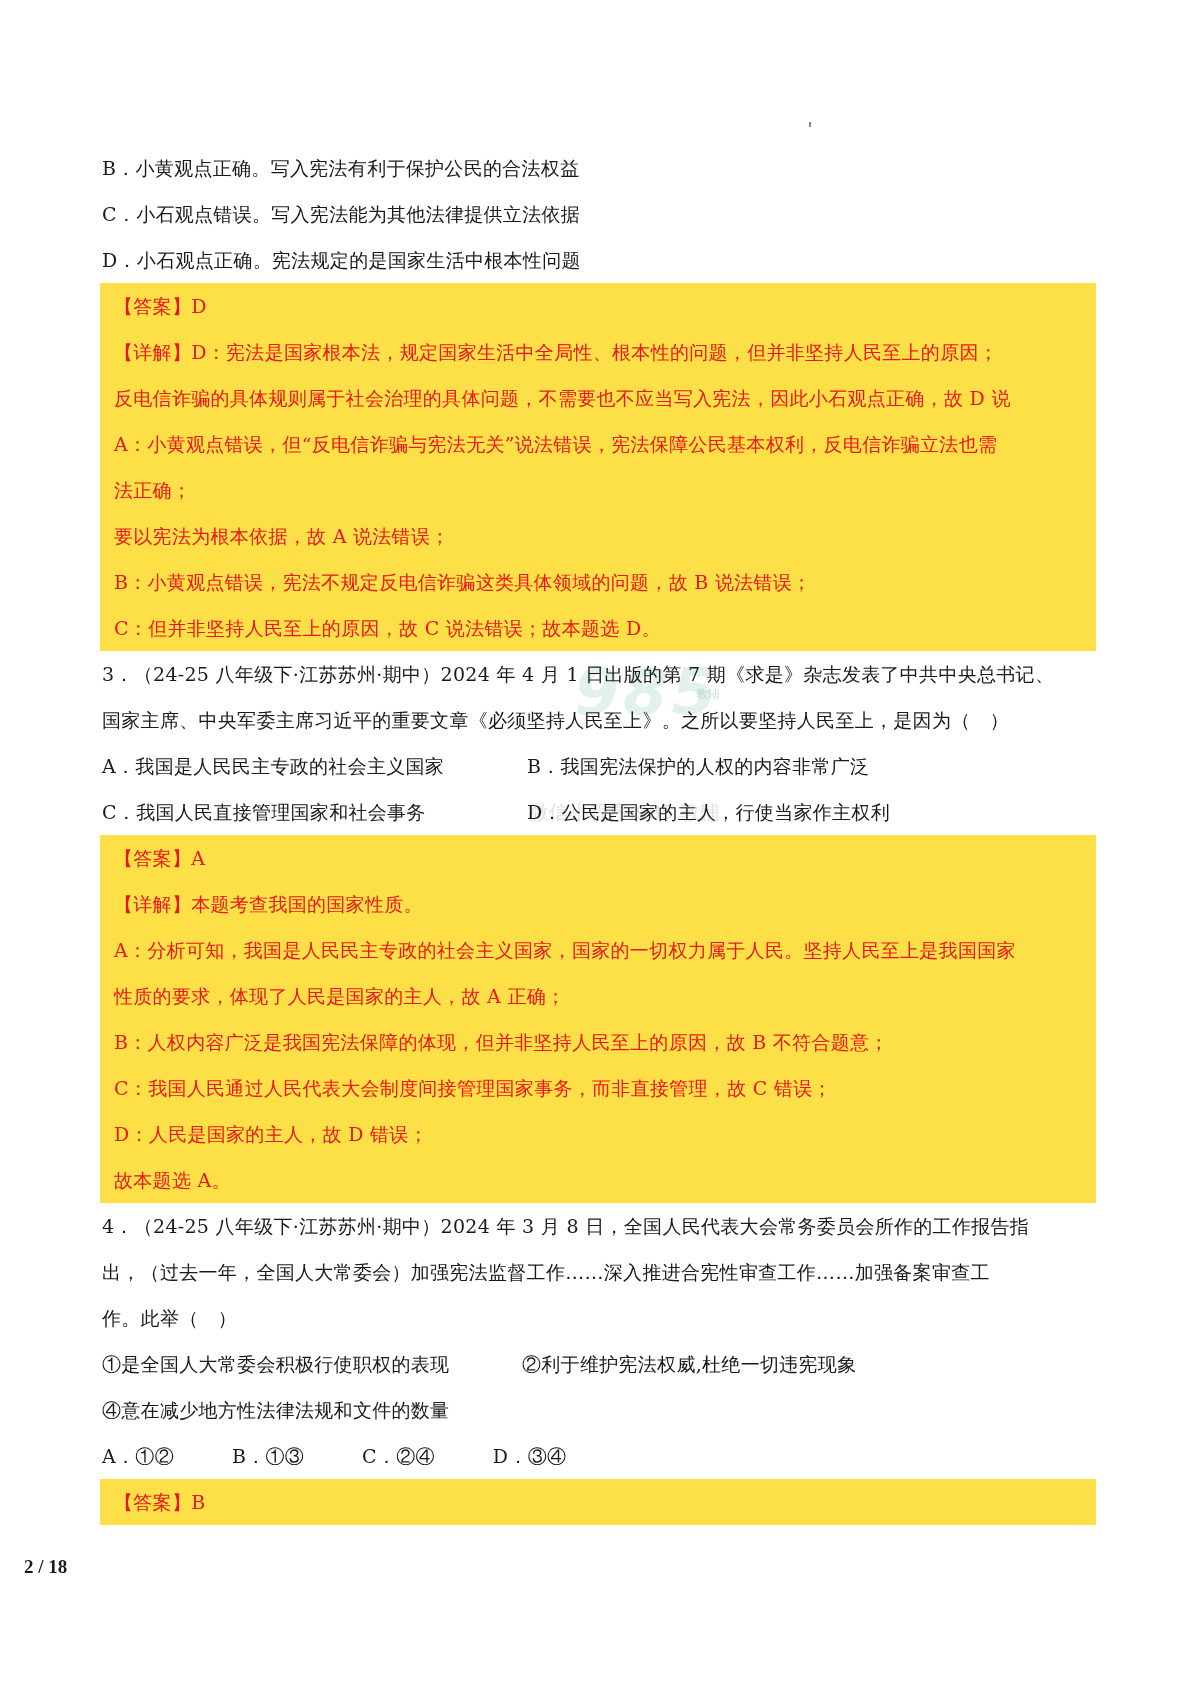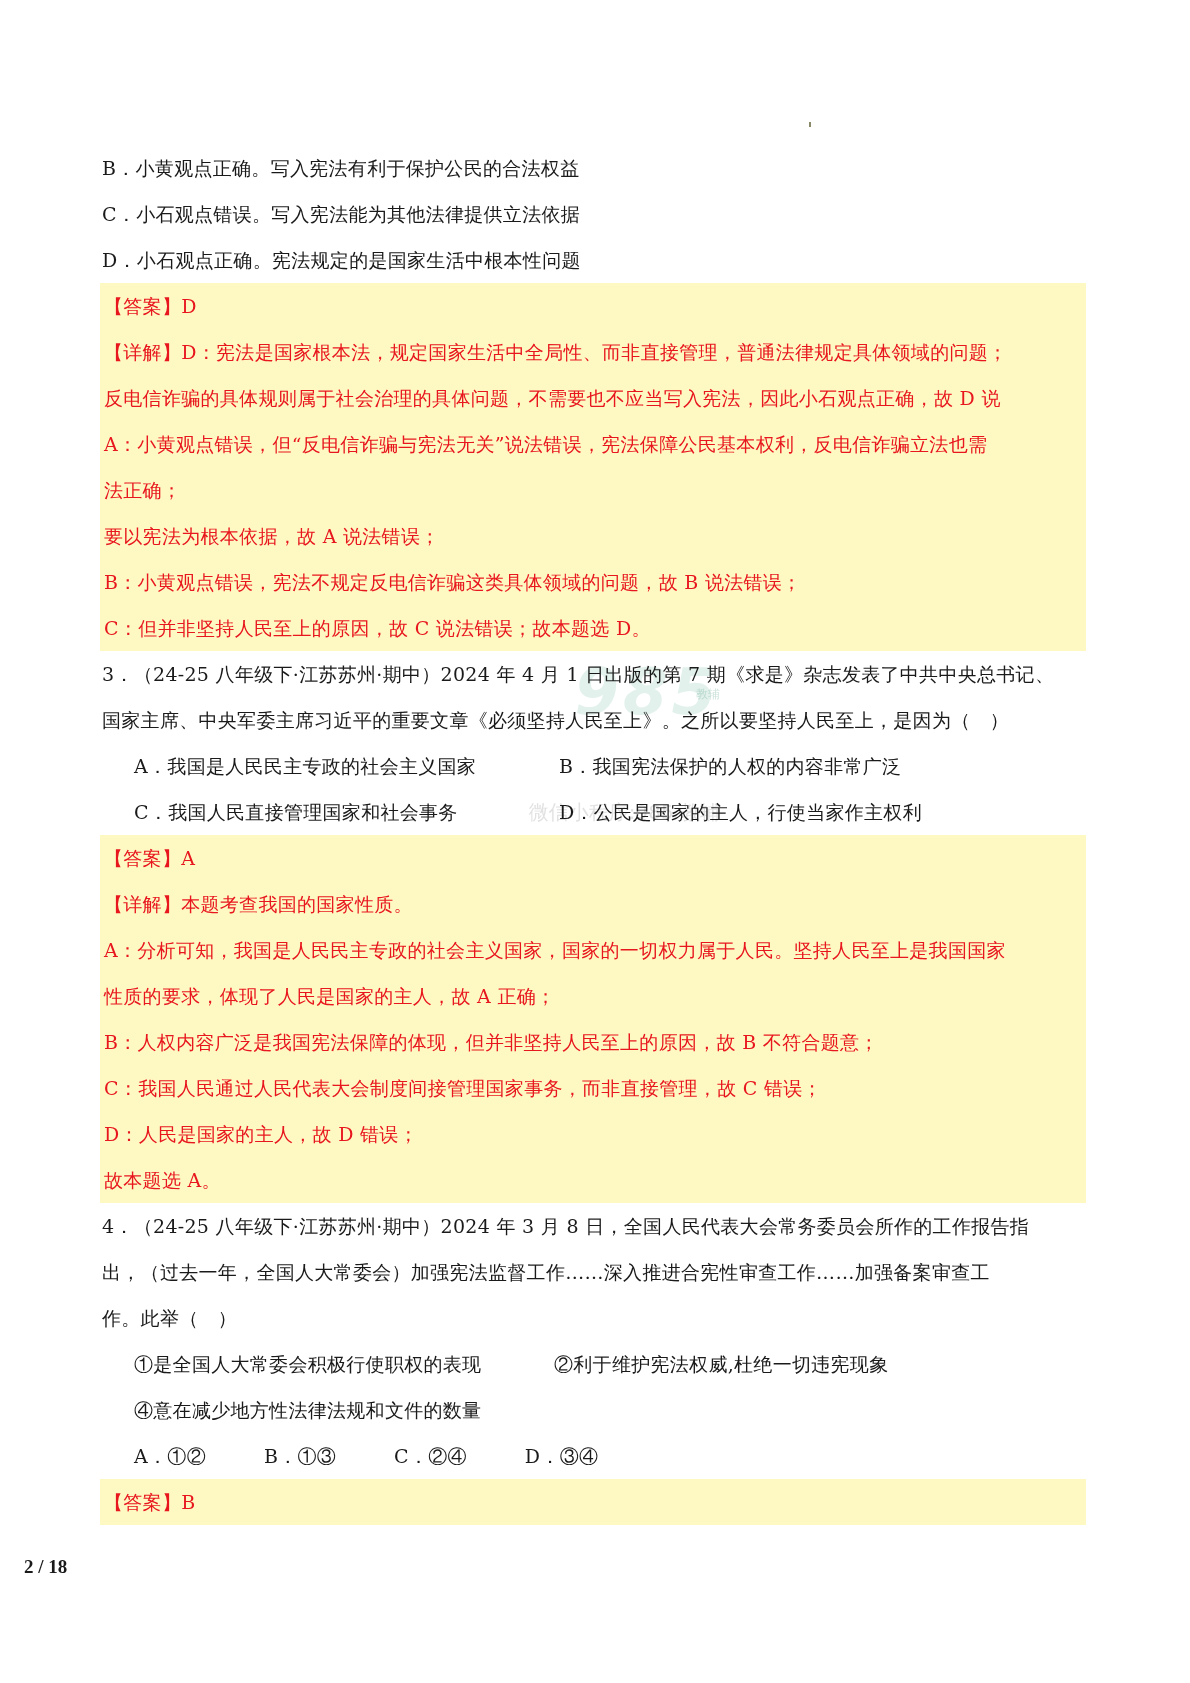--- a/index.html
+++ b/index.html
@@ -27,34 +27,33 @@
     width: 980px;
   }
   .line {
     font-size: 19px;
     line-height: 46px;
     height: 46px;
     white-space: nowrap;
     letter-spacing: 0.3px;
   }
   .answer-box {
-    background: #fef9c3;
+    background: #fde047;
     margin-left: -2px;
-    padding-left: 4px;
+    padding-left: 14px;
     width: 982px;
   }
   .answer-box .line {
     color: #e8161d;
   }
   .label {
     font-weight: normal;
   }
   .opt-row {
     display: flex;
-    margin-left: 32px;
   }
   .opt-row .opt-cell {
     width: 425px;
   }
   .opt-row.four .opt-cell {
     width: auto;
     margin-right: 58px;
   }
   .stmt-row .opt-cell {
     width: 420px;
@@ -138,21 +137,21 @@
       <div class="line">
         <span>D．</span><span>小石观点正确。宪法规定的是国家生活中根本性问题</span>
       </div>
     </div>
 
     <div class="answer-box">
       <div class="line">
         <span class="label">【答案】</span><span>D</span>
       </div>
       <div class="line">
-        <span class="label">【详解】</span><span>D：宪法是国家根本法，规定国家生活中全局性、而非直接管理，普通法律规定具体领域的问题；</span>
+        <span class="label">【详解】</span><span>D：宪法是国家根本法，规定国家生活中全局性、根本性的问题，但并非坚持人民至上的原因；</span>
       </div>
       <div class="line">反电信诈骗的具体规则属于社会治理的具体问题，不需要也不应当写入宪法，因此小石观点正确，故 D 说</div>
       <div class="line">A：小黄观点错误，但“反电信诈骗与宪法无关”说法错误，宪法保障公民基本权利，反电信诈骗立法也需</div>
       <div class="line">法正确；</div>
       <div class="line">要以宪法为根本依据，故 A 说法错误；</div>
       <div class="line">B：小黄观点错误，宪法不规定反电信诈骗这类具体领域的问题，故 B 说法错误；</div>
       <div class="line">C：但并非坚持人民至上的原因，故 C 说法错误；故本题选 D。</div>
     </div>
 
     <div>

